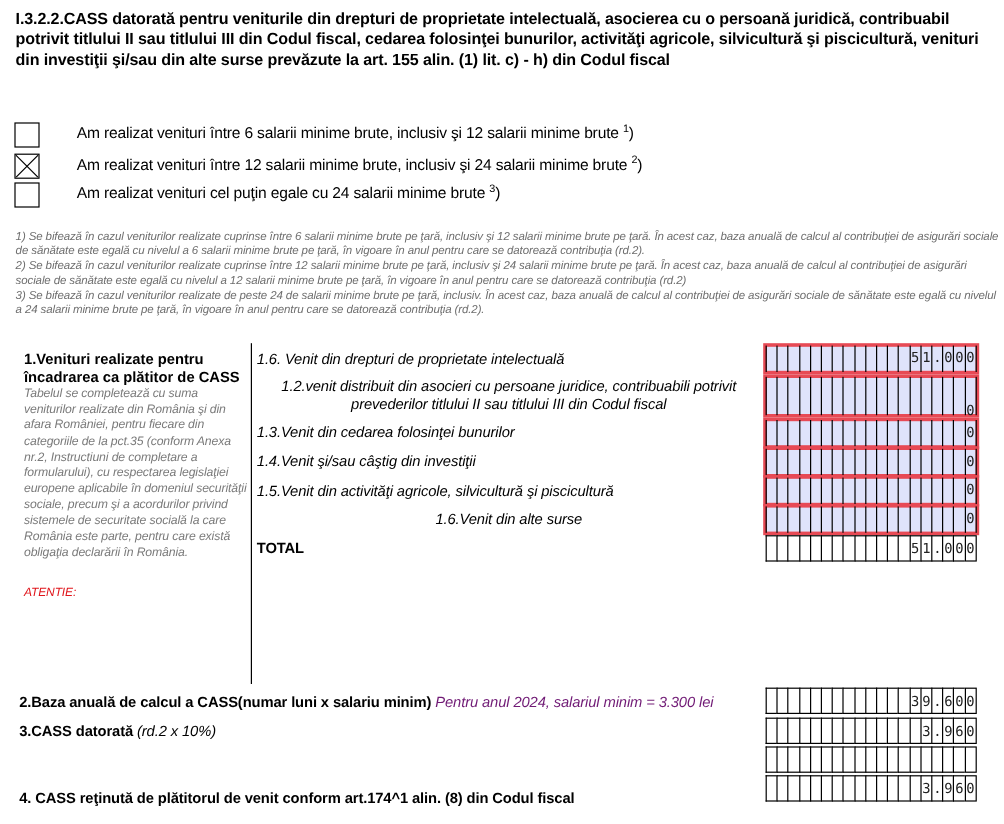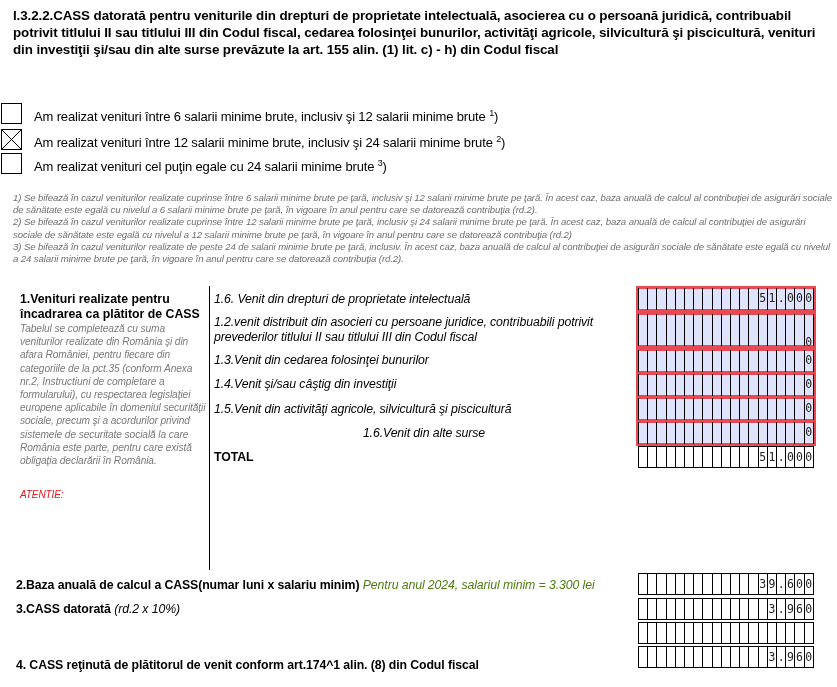--- a/index.html
+++ b/index.html
@@ -1,21 +1,21 @@
 <!DOCTYPE html>
 <html><head>
 <meta charset="utf-8">
 <style>
   * { box-sizing: border-box; margin: 0; padding: 0; }
   html, body { width: 837px; height: 687px; background: #ffffff; overflow: hidden; }
   body { position: relative; font-family: "Liberation Sans", "DejaVu Sans", sans-serif; color: #000; }
 
   .title { position: absolute; left: 13px; top: 7px; width: 820px; font-size: 13.4px; font-weight: bold; line-height: 17px; letter-spacing: -0.1px; }
 
-  .opt { position: absolute; left: 1px; height: 22px; display: flex; align-items: flex-end; }
+  .opt { position: absolute; left: 12px; height: 22px; display: flex; align-items: flex-start; gap: 19px; }
   .cb { width: 21px; height: 21px; border: 1px solid #000; background: #fff; position: relative; flex: 0 0 auto; }
   .cb svg { position: absolute; left: 0; top: 0; }
   .opt-label { margin-left: 12px; font-size: 13px; letter-spacing: -0.15px; }
   .opt-label sup { font-size: 9px; }
 
   .notes { position: absolute; left: 13px; top: 192px; width: 822px; font-size: 9.6px; font-style: italic; color: #6e6e6e; line-height: 12.2px; letter-spacing: -0.1px; }
 
   .left-col { position: absolute; left: 20px; top: 292px; width: 188px; }
   .left-head { font-size: 12.3px; font-weight: bold; line-height: 14.5px; }
   .left-desc { font-size: 10.2px; font-style: italic; color: #7a7a7a; line-height: 13.2px; margin-top: 1px; letter-spacing: -0.1px; }
@@ -26,21 +26,21 @@
   .row-label.bold { font-style: normal; font-weight: bold; }
 
   .cells { position: absolute; left: 638px; height: 22px; width: 176px; display: flex; }
   .cells .c { flex: 1 1 0; border-left: 1px solid #000; border-top: 1px solid #000; border-bottom: 1px solid #000; position: relative; font-family: "DejaVu Sans Mono", monospace; font-size: 11.5px; color: #222; text-align: center; line-height: 20px; }
   .cells .c:last-child { border-right: 1px solid #000; }
   .cells.red { background: #dfe3fb; outline: 3px solid #e74a55; outline-offset: -1px; }
   .cells.red .c { border-top: none; border-bottom: none; }
 
   .bottom-label { position: absolute; left: 16px; font-size: 12.3px; font-weight: bold; letter-spacing: -0.1px; white-space: nowrap; }
   .bottom-label .it { font-weight: normal; font-style: italic; color: #000; }
-  .bottom-label .hint { font-weight: normal; font-style: italic; color: #4d7c0f; }
+  .bottom-label .hint { font-weight: normal; font-style: italic; color: #701a75; }
 </style>
 </head>
 <body>
 
 <div class="title">I.3.2.2.CASS datorată pentru veniturile din drepturi de proprietate intelectuală, asocierea cu o persoană juridică, contribuabil potrivit titlului II sau titlului III din Codul fiscal, cedarea folosinţei bunurilor, activităţi agricole, silvicultură şi piscicultură, venituri din investiţii şi/sau din alte surse prevăzute la art. 155 alin. (1) lit. c) - h) din Codul fiscal</div>
 
 <div class="opt" style="top:102px;">
   <div class="cb"></div>
   <span class="opt-label"><span>Am realizat venituri între 6 salarii minime brute, inclusiv şi 12 salarii minime brute</span> <sup>1</sup>)</span>
 </div>
@@ -67,21 +67,21 @@
 <div class="left-col">
   <div class="left-head">1.Venituri realizate pentru încadrarea ca plătitor de CASS</div>
   <div class="left-desc">Tabelul se completează cu suma veniturilor realizate din România şi din afara României, pentru fiecare din categoriile de la pct.35 (conform Anexa nr.2, Instructiuni de completare a formularului), cu respectarea legislaţiei europene aplicabile în domeniul securităţii sociale, precum şi a acordurilor privind sistemele de securitate socială la care România este parte, pentru care există obligaţia declarării în România.</div>
 </div>
 <div class="attn">
   <div>ATENTIE:</div>
 </div>
 <div class="vline"></div>
 
 <div class="row-label" style="top:292px;">1.6. Venit din drepturi de proprietate intelectuală</div>
-<div class="row-label" style="top:315px;">1.2.venit distribuit din asocieri cu persoane juridice, contribuabili potrivit prevederilor titlului II sau titlului III din Codul fiscal</div>
+<div class="row-label" style="top:315px;text-align:center;">1.2.venit distribuit din asocieri cu persoane juridice, contribuabili potrivit prevederilor titlului II sau titlului III din Codul fiscal</div>
 <div class="row-label" style="top:353px;">1.3.Venit din cedarea folosinţei bunurilor</div>
 <div class="row-label" style="top:377px;">1.4.Venit şi/sau câştig din investiţii</div>
 <div class="row-label" style="top:402px;">1.5.Venit din activităţi agricole, silvicultură şi piscicultură</div>
 <div class="row-label" style="top:426px;text-align:center;">1.6.Venit din alte surse</div>
 <div class="row-label bold" style="top:450px;">TOTAL</div>
 
 <div class="cells red" style="top:288px;">
     <div class="c"></div>
     <div class="c"></div>
     <div class="c"></div>

